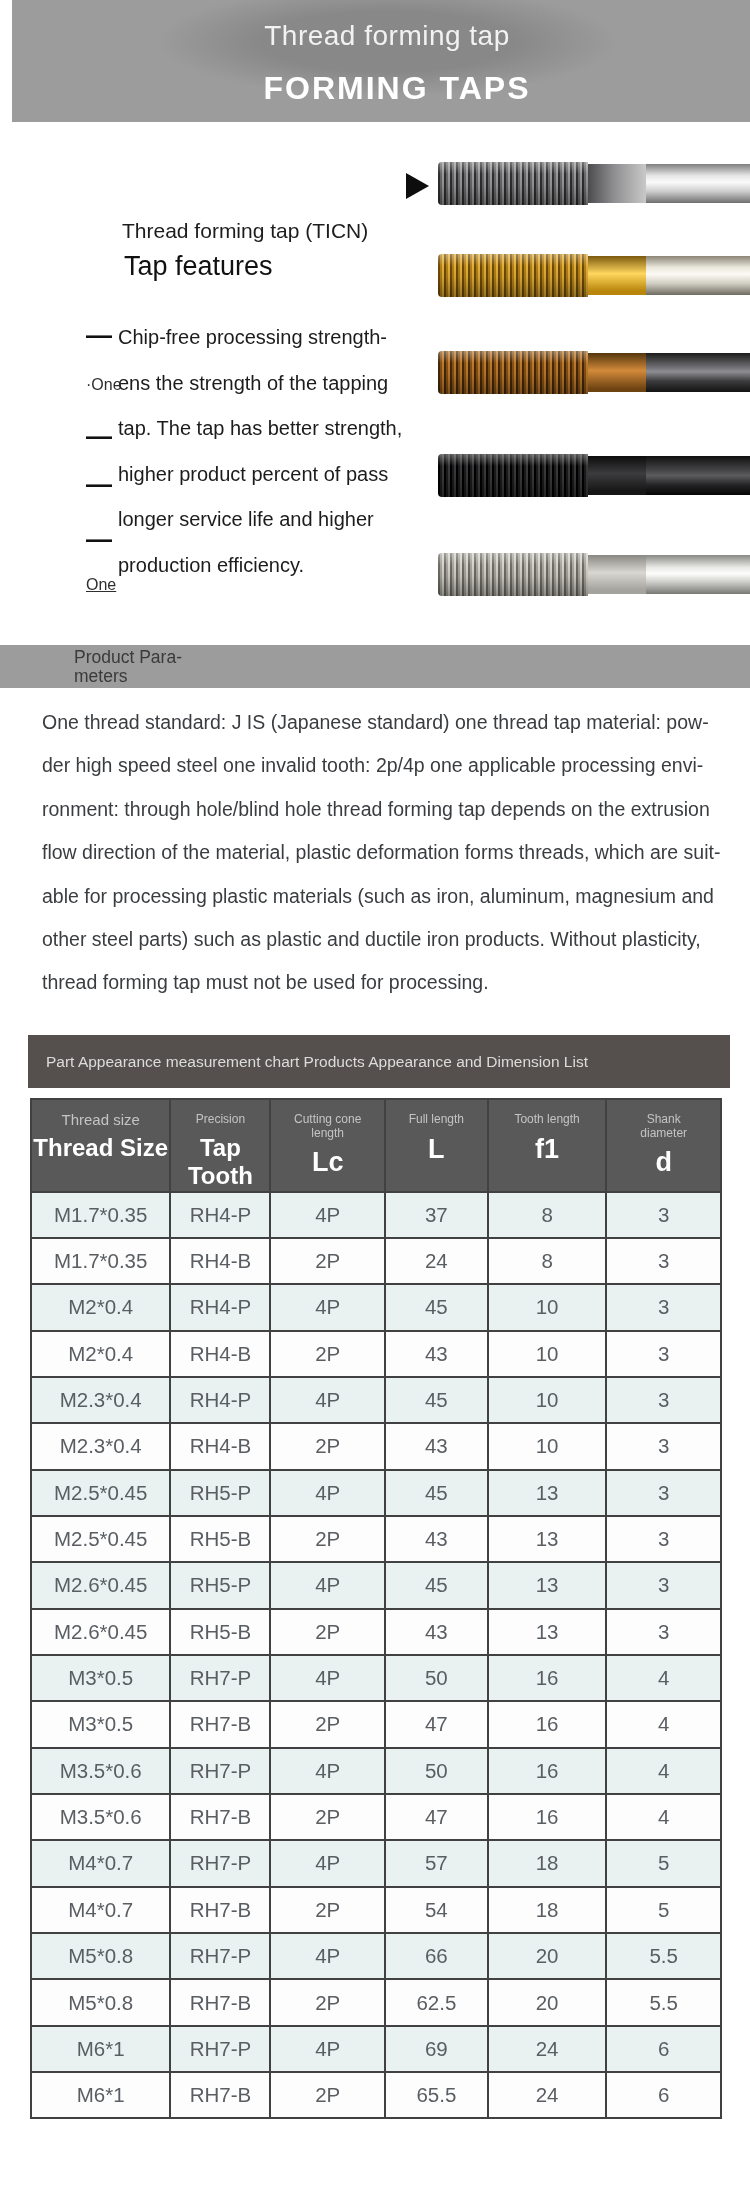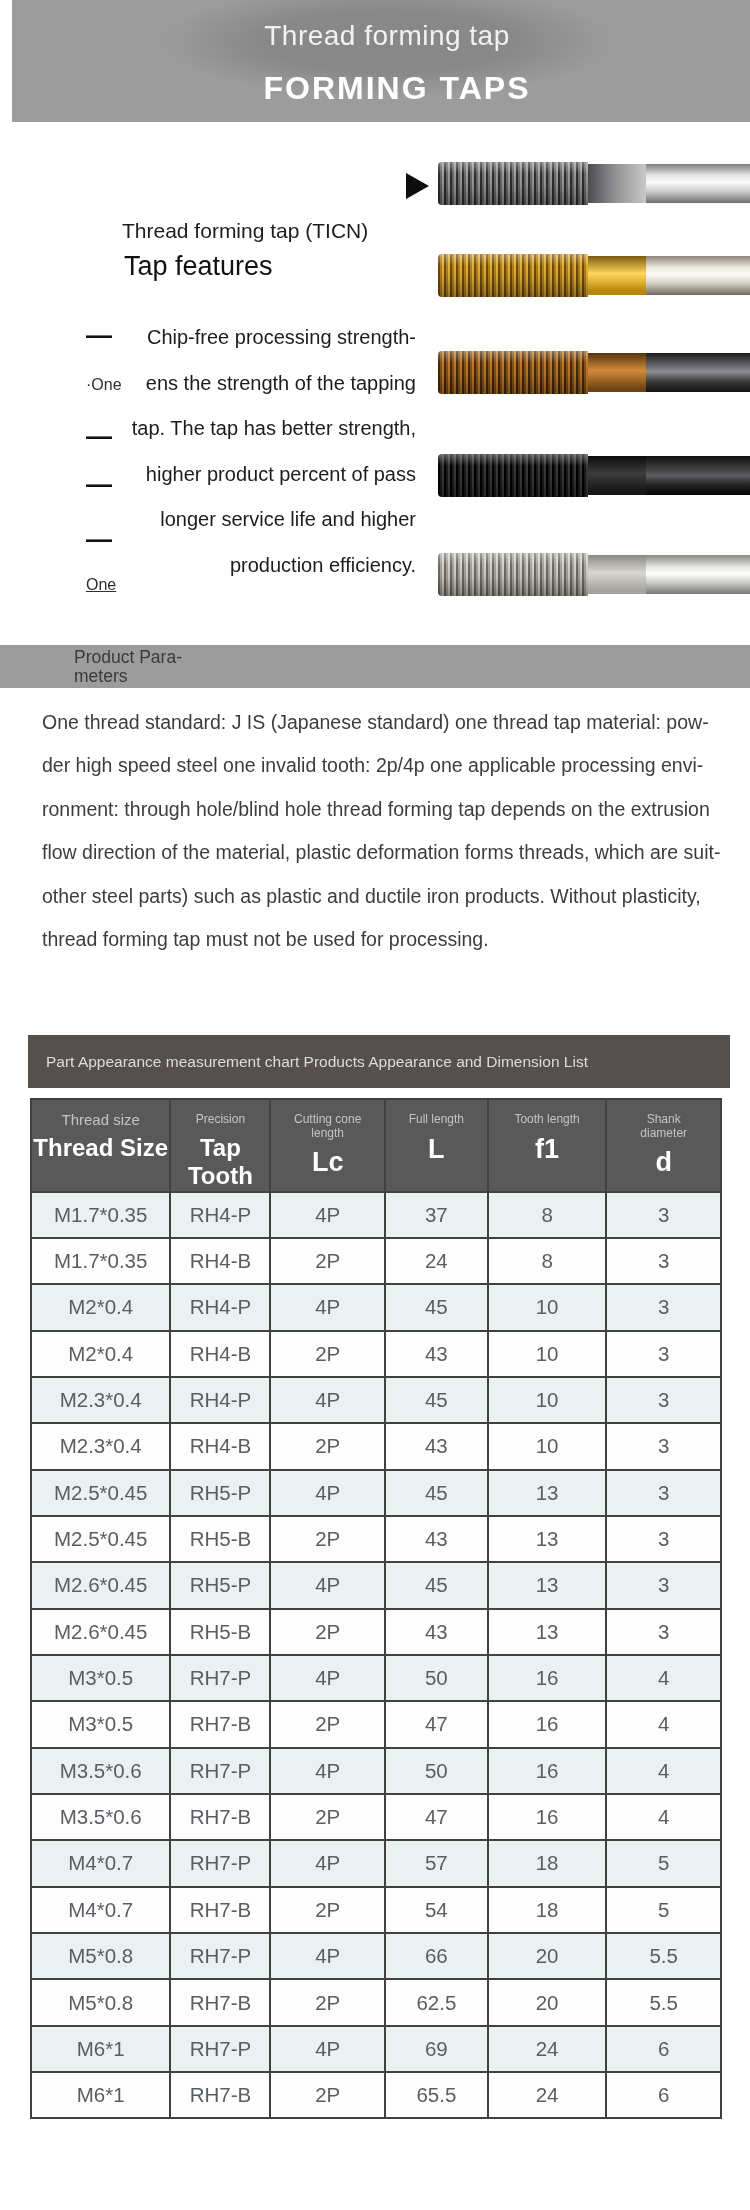--- a/index.html
+++ b/index.html
@@ -17,21 +17,21 @@
   .banner-title {
     position: absolute; top: 20px; left: 0; width: 100%; text-align: center;
     color: #f2f2f2; font-size: 28px; letter-spacing: .5px;
   }
   .banner-subtitle {
     position: absolute; top: 70px; left: 0; width: 100%; text-align: center;
     color: #ffffff; font-size: 32px; font-weight: bold; letter-spacing: 2px; padding-left: 20px;
   }
 
   
-  .hero { position: absolute; top: 122px; left: 0; width: 750px; height: 523px; background: #fff; text-align: right; }
+  .hero { position: absolute; top: 122px; left: 0; width: 750px; height: 523px; background: #fff; }
   .hero-h1 { position: absolute; left: 122px; top: 97px; font-size: 21px; color: #1d1d1d; }
   .hero-h2 { position: absolute; left: 124px; top: 129px; font-size: 27px; color: #111; }
 
   #features-list { position: absolute; left: 86px; top: 204px; margin: 0; padding: 0; list-style: none; width: 330px; }
   .feature { position: relative; height: 45.5px; }
   .marker { position: absolute; left: 0; color: #111; }
   .marker.dash { font-size: 26px; font-weight: bold; letter-spacing: -2px; }
   .marker.one { font-size: 16px; color: #2e2e2e; }
   .feature .m0 { top: -6px; }
   .feature .m1 { top: 4px; }
@@ -184,20 +184,21 @@
       <span>Product Para-</span>
       <span>meters</span>
     </div>
   </div>
 
   <section class="description" id="description">
       <div class="desc-line">One thread standard: J IS (Japanese standard) one thread tap material: pow-</div>
       <div class="desc-line">der high speed steel one invalid tooth: 2p/4p one applicable processing envi-</div>
       <div class="desc-line">ronment: through hole/blind hole thread forming tap depends on the extrusion</div>
       <div class="desc-line">flow direction of the material, plastic deformation forms threads, which are suit-</div>
+      <div class="desc-line">able for processing plastic materials (such as iron, aluminum, magnesium and</div>
       <div class="desc-line">other steel parts) such as plastic and ductile iron products. Without plasticity,</div>
       <div class="desc-line">thread forming tap must not be used for processing.</div>
     </section>
 
   <div class="table-title">Part Appearance measurement chart Products Appearance and Dimension List</div>
 
   <table class="spec-table">
     <colgroup>
       <col style="width:20.2%">
         <col style="width:14.5%">

